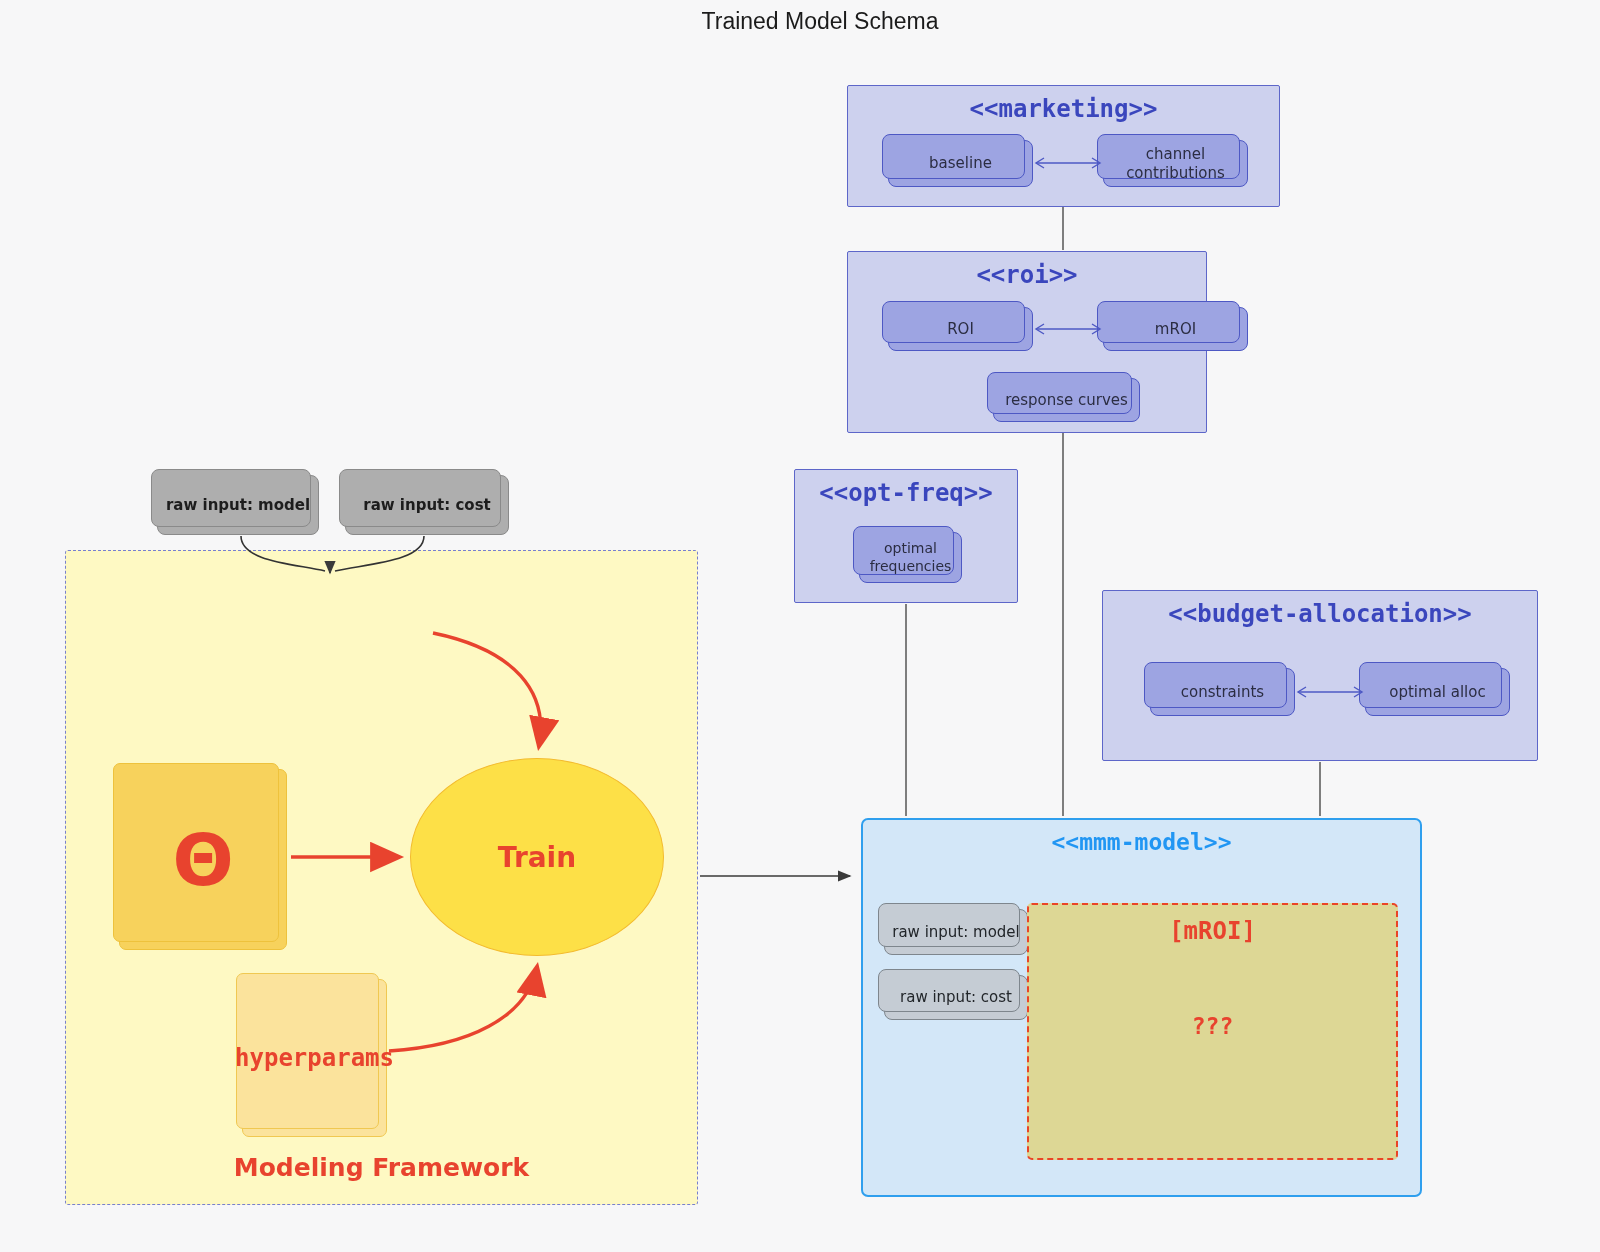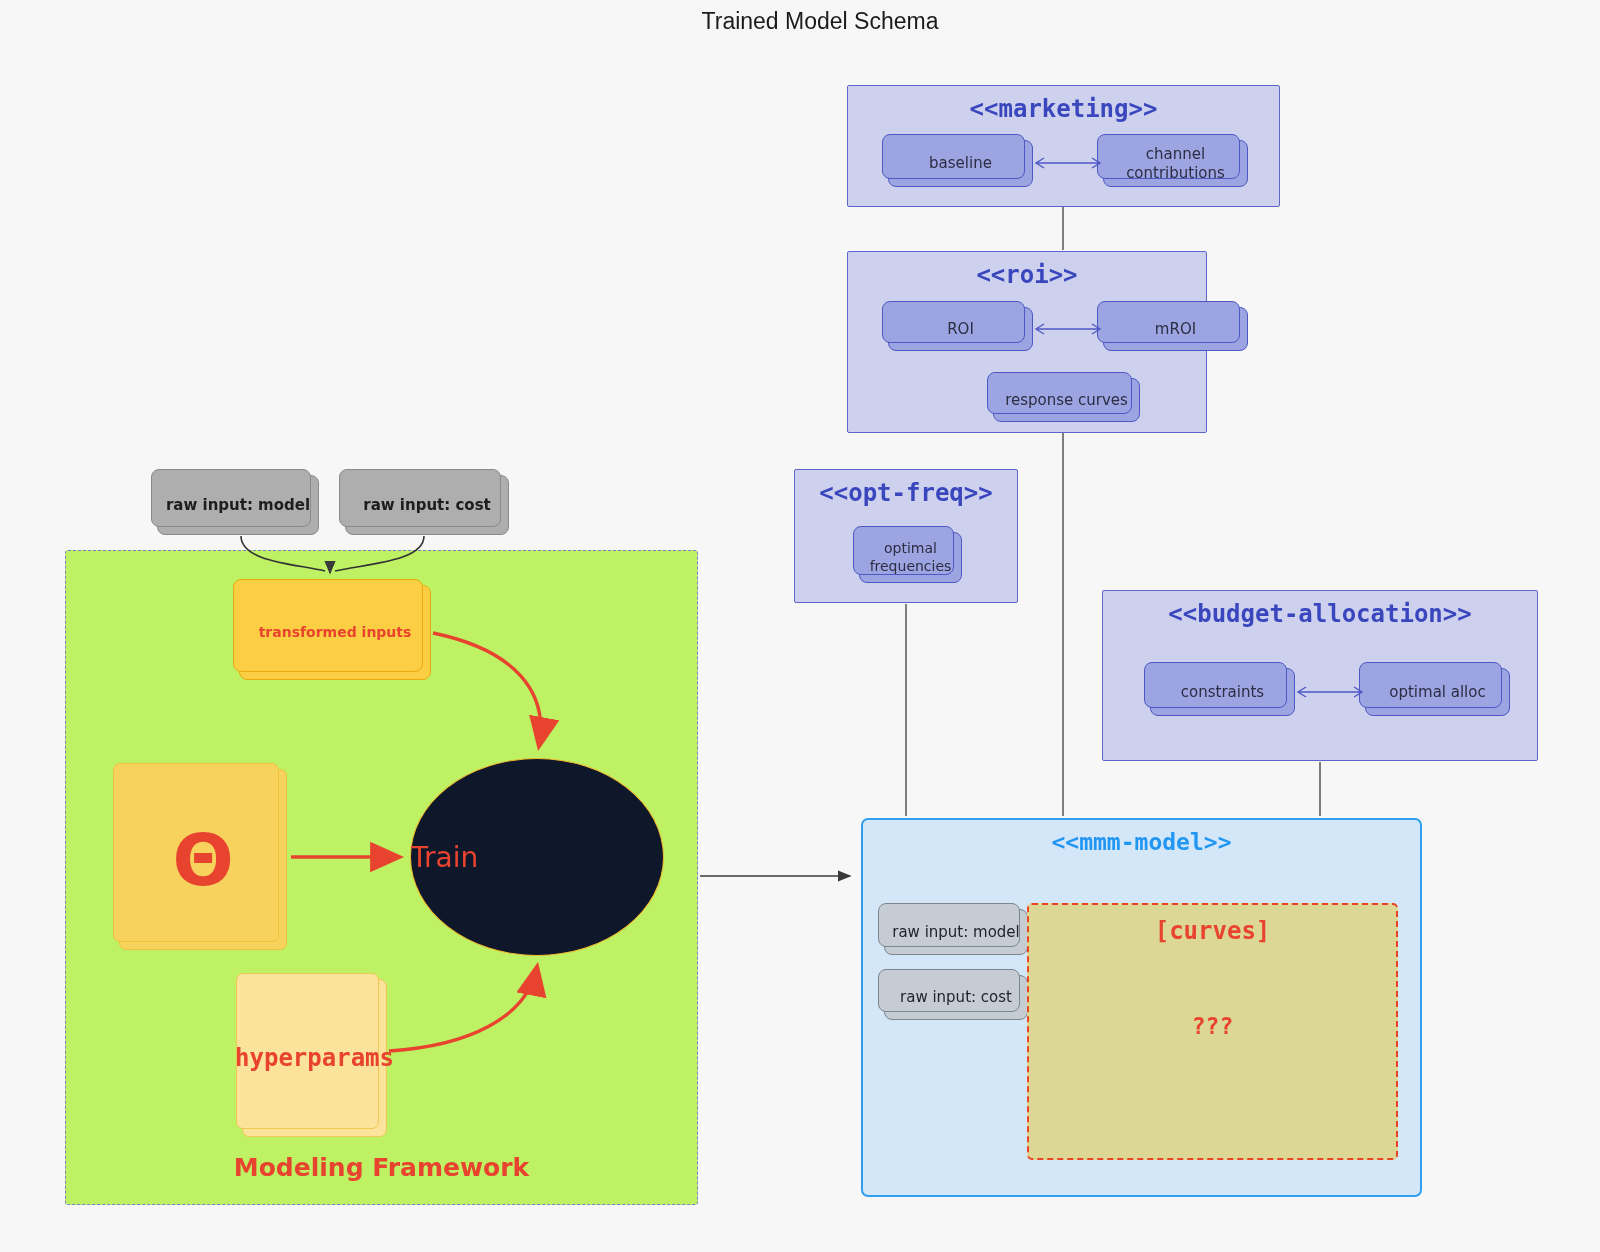--- a/index.html
+++ b/index.html
@@ -5,21 +5,21 @@
   html,body{margin:0;padding:0;background:#f7f7f8;}
   #canvas{position:relative;width:1600px;height:1252px;background:#f7f7f8;overflow:hidden;
           font-family:"DejaVu Sans",sans-serif;}
   .page-title{position:absolute;left:0;top:8px;width:1600px;text-align:center;
           font-family:"Liberation Sans",sans-serif;font-weight:normal;font-size:23px;color:#1b1b1b;padding-left:20px;}
 
   
   .cluster{position:absolute;border-radius:2px;z-index:1;box-sizing:border-box;}
   .c-purple{background:#cdd1ee;border:1.5px solid #5d66c9;}
   .c-blue{background:#d3e7f8;border:2px solid #2f9fee;border-radius:7px;}
-  .c-frame{background:#bef264;border:1.6px dashed #777fd0;border-radius:3px;}
+  .c-frame{background:#fef9c3;border:1.6px dashed #777fd0;border-radius:3px;}
   .ctitle{position:absolute;left:0;right:0;top:9px;text-align:center;
           font-family:"DejaVu Sans Mono",monospace;font-weight:bold;font-size:24px;color:#3a46bd;}
   .ctitle.blue{color:#2196f3;font-size:23px;}
   .frame-label{position:absolute;left:0;right:0;bottom:22px;text-align:center;
           font-weight:bold;font-size:25px;color:#e8432e;font-family:"DejaVu Sans",sans-serif;}
 
   
   .node{position:absolute;display:flex;align-items:center;justify-content:center;text-align:center;
         box-sizing:border-box;border-radius:8px;z-index:2;
         background:var(--fill);border:1.5px solid var(--stroke);
@@ -28,23 +28,23 @@
         box-sizing:border-box;border-radius:inherit;z-index:-1;
         background:var(--fill);border:1.5px solid var(--stroke);}
   .p-node{--fill:#9da4e2;--stroke:#4d58c4;}
   .g-node{--fill:#aeaeae;--stroke:#8a8a8a;font-weight:bold;color:#1d1d1d;font-size:15px;}
   .gl-node{--fill:#c5ccd4;--stroke:#7e868d;color:#22262a;font-size:15px;}
   .y-bright{--fill:#fcce44;--stroke:#e7ab12;color:#e8432e;font-weight:bold;font-size:14px;}
   .y-theta{--fill:#f7d25c;--stroke:#eec23c;border-radius:7px;}
   .y-pale{--fill:#fbe39c;--stroke:#f0c851;border-radius:7px;
           font-family:"DejaVu Sans Mono",monospace;font-weight:bold;font-size:24px;color:#e8432e;}
   .theta-glyph{font-size:72px;font-weight:bold;color:#e8432e;font-family:"DejaVu Sans",sans-serif;}
-  .ellipse{position:absolute;z-index:2;border-radius:50%;background:#0f172a;border:1.5px solid #f3bb2f;
-          display:flex;align-items:center;justify-content:flex-start;
-          font-weight:normal;font-size:28px;color:#e8432e;box-sizing:border-box;}
+  .ellipse{position:absolute;z-index:2;border-radius:50%;background:#fde047;border:1.5px solid #f3bb2f;
+          display:flex;align-items:center;justify-content:center;
+          font-weight:bold;font-size:28px;color:#e8432e;box-sizing:border-box;}
   .model-dashed{position:absolute;z-index:2;box-sizing:border-box;border-radius:5px;
           background:#ddd795;border:2.5px dashed #ea4426;}
   .model-dashed .mlabel{position:absolute;left:0;right:0;top:12px;text-align:center;
           font-family:"DejaVu Sans Mono",monospace;font-weight:bold;font-size:24px;color:#e8432e;}
   .model-dashed .munknown{position:absolute;left:0;right:0;top:108px;text-align:center;
           font-family:"DejaVu Sans Mono",monospace;font-weight:bold;font-size:23px;color:#e8432e;}
 
   
   #wires{position:absolute;left:0;top:0;z-index:3;pointer-events:none;}
 </style>
@@ -107,32 +107,29 @@
     <span>optimal alloc</span>
   </div>
 
   <div class="node gl-node stack" style="left:884px;top:909px;width:144px;height:46px">
     <span>raw input: model</span>
   </div>
   <div class="node gl-node stack" style="left:884px;top:975px;width:144px;height:45px">
     <span>raw input: cost</span>
   </div>
   <div class="model-dashed" style="left:1027px;top:903px;width:371px;height:257px">
-    <div class="mlabel">[curves]</div>
+    <div class="mlabel">[mROI]</div>
     <div class="munknown">???</div>
   </div>
 
   <div class="node g-node stack" style="left:157px;top:475px;width:162px;height:60px">
     <span>raw input: model</span>
   </div>
   <div class="node g-node stack" style="left:345px;top:475px;width:164px;height:60px">
     <span>raw input: cost</span>
-  </div>
-  <div class="node y-bright stack" style="left:239px;top:585px;width:192px;height:95px">
-    <span>transformed inputs</span>
   </div>
   <div class="node y-theta stack" style="left:119px;top:769px;width:168px;height:181px">
     <span class="theta-glyph">Θ</span>
   </div>
   <div class="ellipse" style="left:410px;top:758px;width:254px;height:198px">
     <span>Train</span>
   </div>
   <div class="node y-pale stack" style="left:242px;top:979px;width:145px;height:158px">
     <span>hyperparams</span>
   </div>

